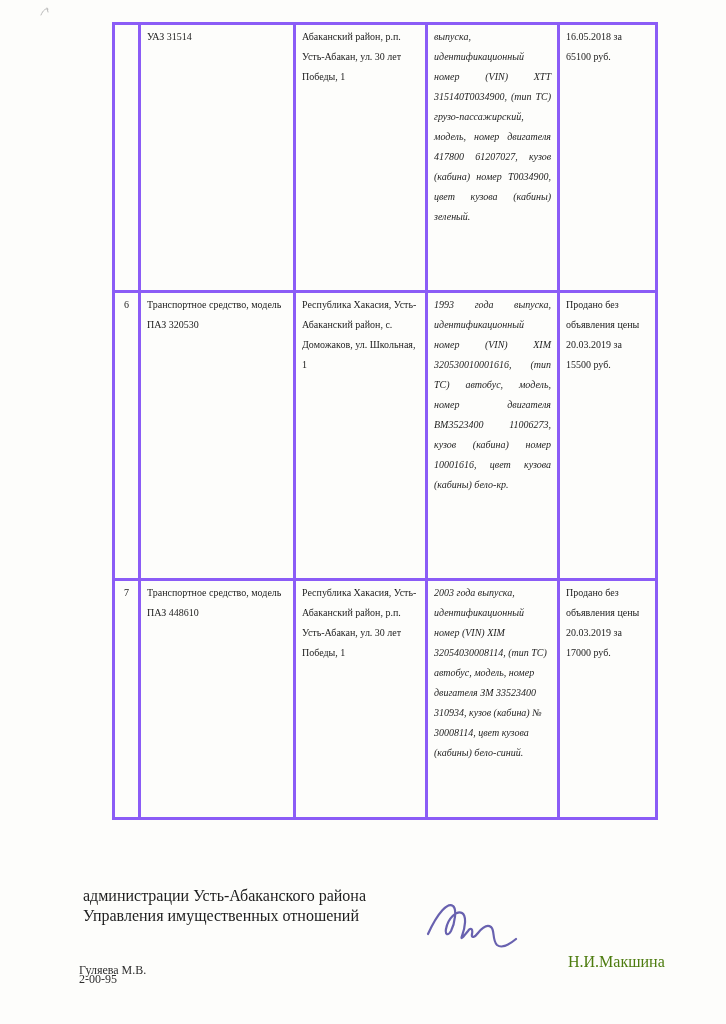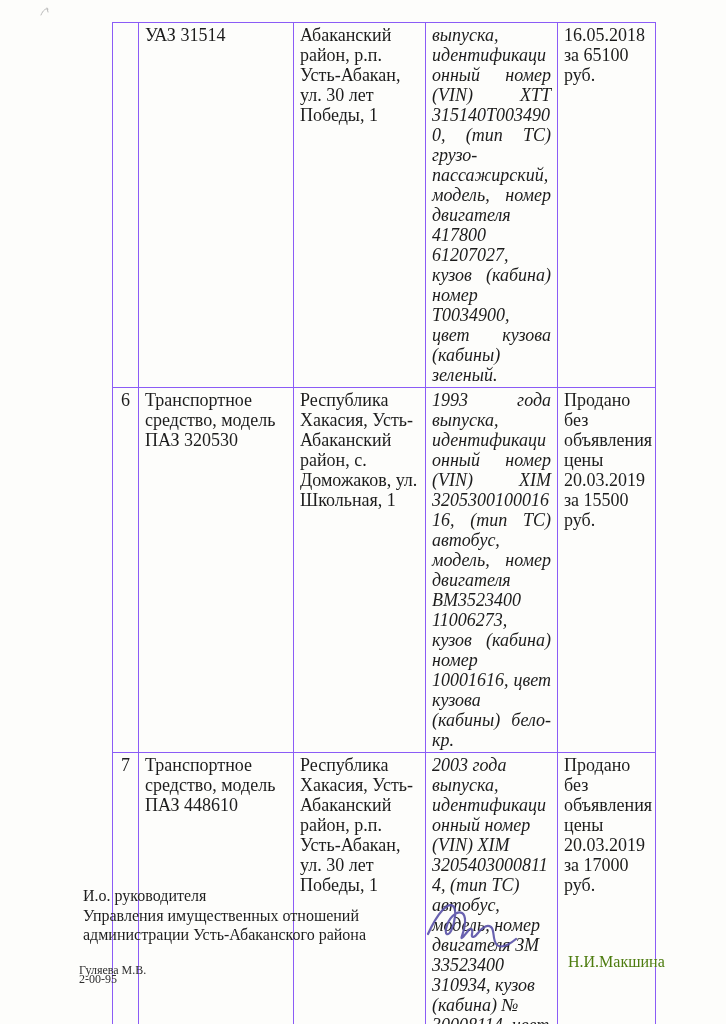--- a/index.html
+++ b/index.html
@@ -11,24 +11,24 @@
     color:#1c1c1c;
     overflow:hidden;
   }
   .vtable {
     position:absolute; left:112px; top:22px;
     width:543px;
     border-collapse:collapse;
     table-layout:fixed;
   }
   .vtable td {
-    border:1px solid #8b5cf6;
+    border:3px solid #8b5cf6;
     vertical-align:top;
     padding:2px 6px 2px 6px;
-    font-size:18px;
+    font-size:10px;
     line-height:20px;
     overflow:hidden;
   }
   .col-num { text-align:center; padding:2px 2px; }
   .col-description { overflow-wrap:break-word; word-break:break-word; line-height:20.5px;font-style:italic; }
   .col-description.jst { text-align:justify; text-align-last:left; }
   .col-sale { padding:2px 4px 2px 5px;margin-left:19px; }
   .sig-block {
     position:absolute; left:83px; top:886px;
     font-size:16px; line-height:19.5px;
@@ -86,23 +86,22 @@
           <td class="col-num">7</td>
           <td class="col-name">Транспортное средство, модель ПАЗ 448610</td>
           <td class="col-address">Республика Хакасия, Усть-Абаканский район, р.п. Усть-Абакан, ул. 30 лет Победы, 1</td>
           <td class="col-description">2003 года выпуска, идентификационный номер (VIN) XIM 32054030008114, (тип ТС) автобус, модель, номер двигателя ЗМ 33523400 310934, кузов (кабина) № 30008114, цвет кузова (кабины) бело-синий.</td>
           <td class="col-sale">Продано без объявления цены 20.03.2019 за 17000 руб.</td>
         </tr>
       </tbody>
   </table>
 
   <div class="sig-block">
-    <div>И.о. руководителя</div>
+    <div>администрации Усть-Абаканского района</div>
     <div>Управления имущественных отношений</div>
-    <div>администрации Усть-Абаканского района</div>
   </div>
 
   <svg class="signature-svg" width="108" height="60" viewBox="0 0 108 60">
     <path d="M4,44 C14,22 24,12 29,16 C33,19 31,33 27,41 C24,46 21,45 22,39 C24,28 33,20 38,23 C43,26 41,38 38,46 C36,51 40,46 44,41 C47,37 49,39 48,44 C47,49 51,47 54,43 C58,38 63,34 67,37 C71,40 68,50 73,55 C78,59 86,54 92,49" stroke="#5b54a8" stroke-width="2.2" fill="none" stroke-linecap="round" opacity="0.92"></path>
   </svg>
 
   <div class="sig-name">Н.И.Макшина</div>
 
   <div class="footer">
     <div>Гуляева М.В.</div>

